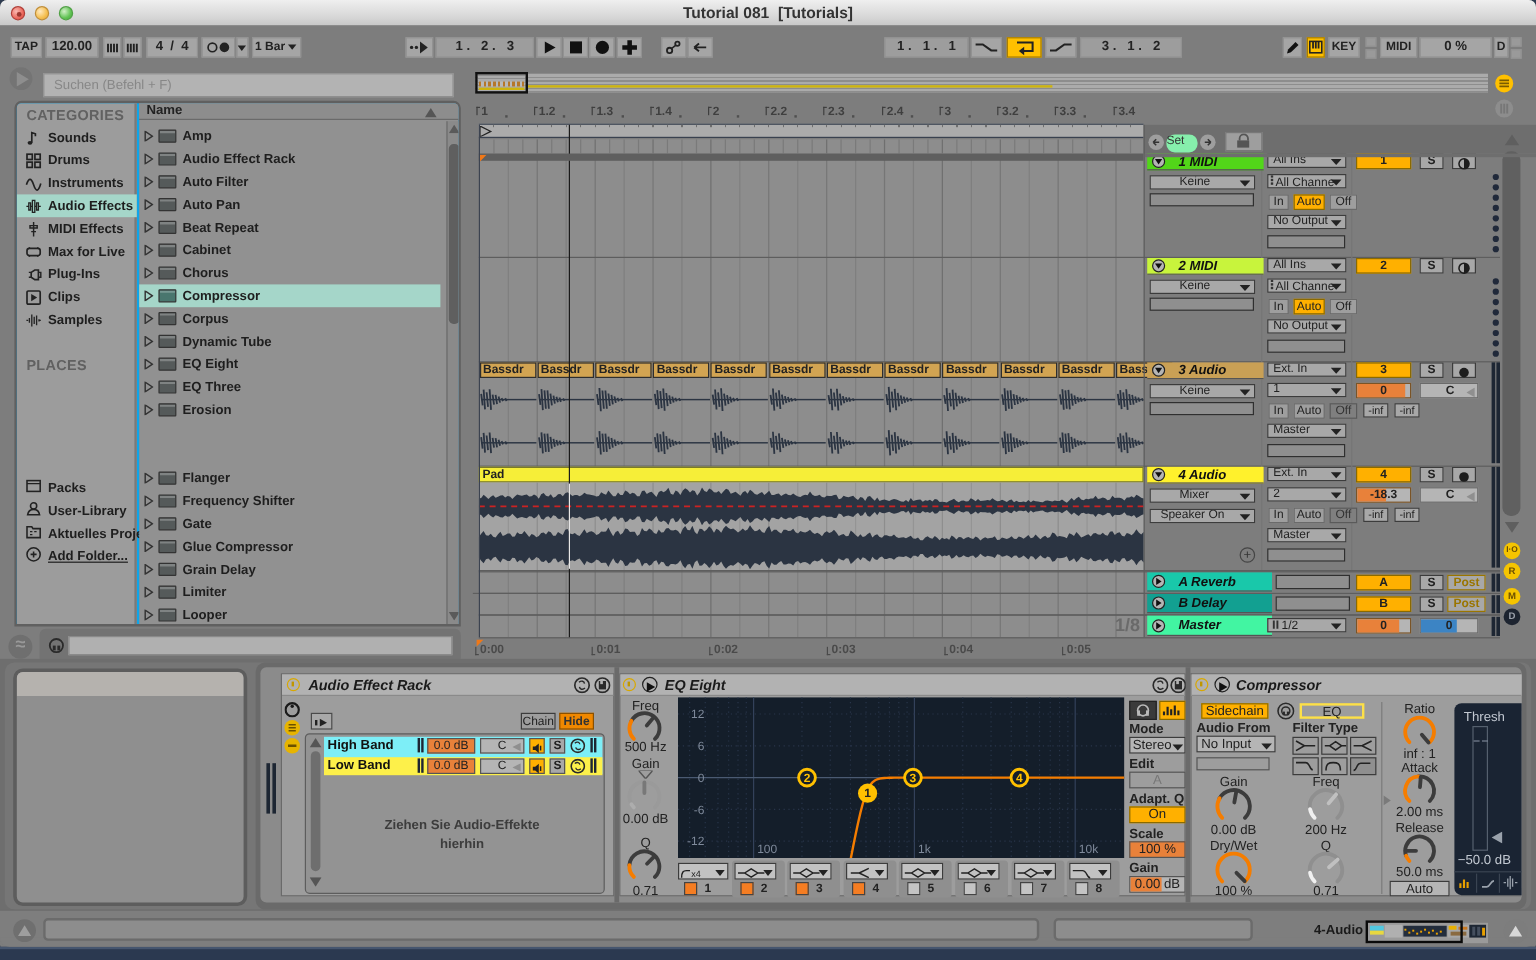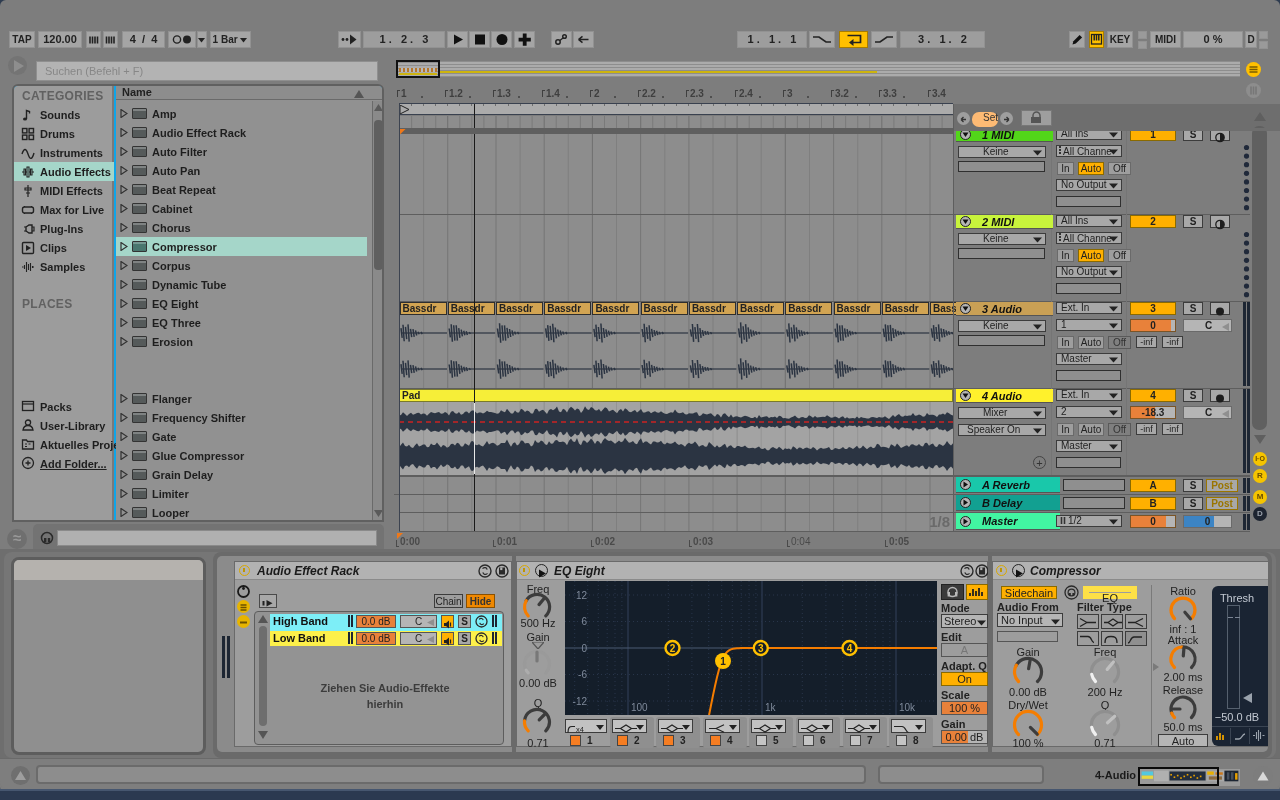--- a/index.html
+++ b/index.html
@@ -19,20 +19,28 @@
 .srow svg{margin-left:7px;margin-right:5px;flex:none}
 #blist{position:absolute;left:102px;top:0;width:268px;height:434px;background:#919191}
 #bhead{position:absolute;left:0;top:0;width:268px;height:14px;background:#8d8d8d;border-bottom:1px solid #6a6a6a;font-size:11px;font-weight:bold;color:#222;line-height:13px}
 .brow{position:absolute;left:0;width:251px;height:19px;display:flex;align-items:center;font-size:11px;font-weight:bold;color:#1e1e1e;white-space:nowrap}
 .disc{margin-left:4px;flex:none}
 .fold{width:15px;height:11px;margin-left:4px;margin-right:5px;border:1px solid #333;border-radius:1px;flex:none;box-shadow:inset 0 2px 0 rgba(255,255,255,.25)}
 #bscroll{position:absolute;right:0;top:15px;width:12px;height:419px;background:#8a8a8a;border-left:1px solid #6a6a6a}
 </style></head>
 <body>
 <div id="win">
+  <div id="titlebar">
+    <div class="tl" style="left:9px;background:radial-gradient(circle at 35% 35%,#f9b8b0,#ec6a5e 60%,#d24b41);border:1px solid #b13f38">
+        <div style="position:absolute;left:3.5px;top:3.5px;width:4px;height:4px;border-radius:50%;background:#9c3830"></div>
+      </div>
+    <div class="tl" style="left:29px;background:radial-gradient(circle at 35% 35%,#ffe9c0,#f5bf4f 60%,#dfa13c);border:1px solid #c08e38"></div>
+    <div class="tl" style="left:49px;background:radial-gradient(circle at 35% 35%,#d2f0c8,#61c354 60%,#4aa73e);border:1px solid #51a146"></div>
+    <div id="title">Tutorial 081&nbsp;&nbsp;[Tutorials]</div>
+  </div>
   <div id="toolbar">
     <div class="tbtn" style="left:9px;width:26px;font-size:10px">TAP</div>
     <div class="tbtn" style="left:38px;width:44px">120.00</div>
     <div class="tbtn" style="left:86px;width:15px"><svg width="13" height="15">
           <g stroke="#222" stroke-width="1.6">
             <path d="M3 4.5v7M5.5 4.5v7M8 4.5v7M10.5 4.5v7"></path>
           </g>
         </svg></div>
     <div class="tbtn" style="left:103px;width:15px"><svg width="13" height="15">
           <g stroke="#222" stroke-width="1.6">
@@ -793,33 +801,33 @@
         <line x1="0" y1="20" x2="559" y2="20" stroke="#c22" stroke-width="1.6" stroke-dasharray="5 4"></line>
       </svg>
     <div style="position:absolute;left:880px;top:513px;width:70px;text-align:right;font-size:15px;font-weight:bold;color:#6a6a6a">1/8</div>
     <svg style="position:absolute;left:397px;top:533px" width="7" height="7">
         <path d="M0 0h6L0 6z" fill="#f07818"></path>
       </svg>
     <div style="position:absolute;left:396px;top:536px;font-size:10px;font-weight:bold;color:#4a4a4a"><span style="display:inline-block;width:3px;height:7px;border-left:1px solid #4a4a4a;border-bottom:1px solid #4a4a4a;margin-right:1px;vertical-align:-2px"></span>0:00</div>
     <div style="position:absolute;left:493px;top:536px;font-size:10px;font-weight:bold;color:#4a4a4a"><span style="display:inline-block;width:3px;height:7px;border-left:1px solid #4a4a4a;border-bottom:1px solid #4a4a4a;margin-right:1px;vertical-align:-2px"></span>0:01</div>
     <div style="position:absolute;left:591px;top:536px;font-size:10px;font-weight:bold;color:#4a4a4a"><span style="display:inline-block;width:3px;height:7px;border-left:1px solid #4a4a4a;border-bottom:1px solid #4a4a4a;margin-right:1px;vertical-align:-2px"></span>0:02</div>
     <div style="position:absolute;left:689px;top:536px;font-size:10px;font-weight:bold;color:#4a4a4a"><span style="display:inline-block;width:3px;height:7px;border-left:1px solid #4a4a4a;border-bottom:1px solid #4a4a4a;margin-right:1px;vertical-align:-2px"></span>0:03</div>
-    <div style="position:absolute;left:787px;top:536px;font-size:10px;font-weight:normal;color:#4a4a4a"><span style="display:inline-block;width:3px;height:7px;border-left:1px solid #4a4a4a;border-bottom:1px solid #4a4a4a;margin-right:1px;vertical-align:-2px"></span>0:04</div>
+    <div style="position:absolute;left:787px;top:536px;font-size:10px;font-weight:bold;color:#4a4a4a"><span style="display:inline-block;width:3px;height:7px;border-left:1px solid #4a4a4a;border-bottom:1px solid #4a4a4a;margin-right:1px;vertical-align:-2px"></span>0:04</div>
     <div style="position:absolute;left:885px;top:536px;font-size:10px;font-weight:bold;color:#4a4a4a"><span style="display:inline-block;width:3px;height:7px;border-left:1px solid #4a4a4a;border-bottom:1px solid #4a4a4a;margin-right:1px;vertical-align:-2px"></span>0:05</div>
     <div style="position:absolute;left:474px;top:104px;width:1px;height:427px;background:#1a1a1a"></div>
     <div style="position:absolute;left:474px;top:403px;width:1px;height:71px;background:#e8e8e8"></div>
     <div style="position:absolute;left:953px;top:104px;width:327px;height:24px;background:#6e6e6e"></div>
     <div id="setcover" style="position:absolute;left:954px;top:128px;width:326px;height:3px;background:#6e6e6e;z-index:5"></div>
     <div style="position:absolute;left:953px;top:104px;width:1px;height:427px;background:#5e5e5e"></div>
     <div style="position:absolute;left:1051px;top:128px;width:1px;height:347px;background:#757575"></div>
     <div style="position:absolute;left:1126px;top:128px;width:1px;height:347px;background:#757575"></div>
     <div style="position:absolute;left:957px;top:112px;width:13px;height:13px;border-radius:50%;background:#9e9e9e"><svg width="13" height="13">
           <path d="M9 6.5H4M4 6.5l2.5-2.5M4 6.5l2.5 2.5" stroke="#333" stroke-width="1.3" fill="none"></path>
         </svg></div>
-    <div style="position:absolute;left:972px;top:112px;width:26px;height:15px;border-radius:7px;background:#fdba74;font-size:10px;color:#333;text-align:right;line-height:12px">Set</div>
+    <div style="position:absolute;left:972px;top:112px;width:26px;height:15px;border-radius:7px;background:#86efac;font-size:10px;color:#333;text-align:left;line-height:12px">Set</div>
     <div style="position:absolute;left:1000px;top:112px;width:13px;height:13px;border-radius:50%;background:#9e9e9e"><svg width="13" height="13">
           <path d="M4 6.5h5M9 6.5L6.5 4M9 6.5L6.5 9" stroke="#333" stroke-width="1.3" fill="none"></path>
         </svg></div>
     <div style="position:absolute;left:1021px;top:110px;width:31px;height:16px;background:#9e9e9e;border:1px solid #787878"><svg width="29" height="14">
           <rect x="9" y="6" width="10" height="6" fill="#555"></rect>
           <path d="M11 6V4.5a3.5 3.5 0 017 0V6" fill="none" stroke="#555" stroke-width="1.5"></path>
         </svg></div>
     <div style="position:absolute;left:956px;top:128px;width:97px;height:14px;background:#52d619;border-bottom:1px solid #555">
         <div style="position:absolute;left:4px;top:1px;width:11px;height:11px;border-radius:50%;background:#b5b5b5;border:1px solid #222">
           <svg width="9" height="9" style="position:absolute;left:0px;top:0px">
@@ -1340,21 +1348,21 @@
           <path d="M3 1.5v8L10 5.5z" fill="#111"></path>
         </svg></div>
     <div style="position:absolute;left:1030px;top:564px;font:italic bold 12px 'Liberation Sans',sans-serif;color:#1a1a1a">Compressor</div>
     <div style="position:absolute;left:1001px;top:586px;width:56px;height:13px;background:#ffb000;border:1px solid #8a6a00;font-size:11px;color:#222;text-align:center;line-height:12px">Sidechain</div>
     <svg style="position:absolute;left:1064px;top:585px" width="15" height="15">
         <circle cx="7.5" cy="7.5" r="6.5" fill="none" stroke="#2a2a2a" stroke-width="1.3"></circle>
         <circle cx="7.5" cy="7.5" r="3.4" fill="none" stroke="#2a2a2a" stroke-width="1.2"></circle>
         <rect x="5" y="8" width="1.8" height="3" fill="#2a2a2a"></rect>
         <rect x="8.4" y="8" width="1.8" height="3" fill="#2a2a2a"></rect>
       </svg>
-    <div style="position:absolute;left:1083px;top:586px;width:54px;height:13px;background:#9d9d9d;border:6px solid #fde047;font-size:11px;color:#222;text-align:center;line-height:12px">EQ</div>
+    <div style="position:absolute;left:1083px;top:586px;width:54px;height:13px;background:#9d9d9d;border:2px solid #fde047;font-size:11px;color:#222;text-align:center;line-height:12px">EQ</div>
     <div style="position:absolute;left:997px;top:601px;font-size:11px;font-weight:bold;color:#222">Audio From</div>
     <div style="position:absolute;left:997px;top:613px;width:66px;height:14px;background:#b5b5b5;border:1px solid #3c3c3c;font-size:11px;color:#222;line-height:13px;padding-left:3px">No Input<svg style="position:absolute;right:2px;top:4px" width="9" height="8">
           <path d="M0 1.5l4.5 5L9 1.5z" fill="#222"></path>
         </svg></div>
     <div style="position:absolute;left:997px;top:631px;width:61px;height:11px;background:#9d9d9d;border:1px solid #555"></div>
     <div style="position:absolute;left:1077px;top:601px;font-size:11px;font-weight:bold;color:#222">Filter Type</div>
     <div style="position:absolute;left:1077px;top:614px;width:22px;height:15px;background:#9d9d9d;border:1px solid #3c3c3c"><svg width="20" height="13">
           <path d="M2 2.5l7 4M2 10.5l7-4M9 6.5h9" stroke="#222" stroke-width="1.3" fill="none"></path>
         </svg></div>
     <div style="position:absolute;left:1101px;top:614px;width:22px;height:15px;background:#9d9d9d;border:1px solid #3c3c3c"><svg width="20" height="13">

